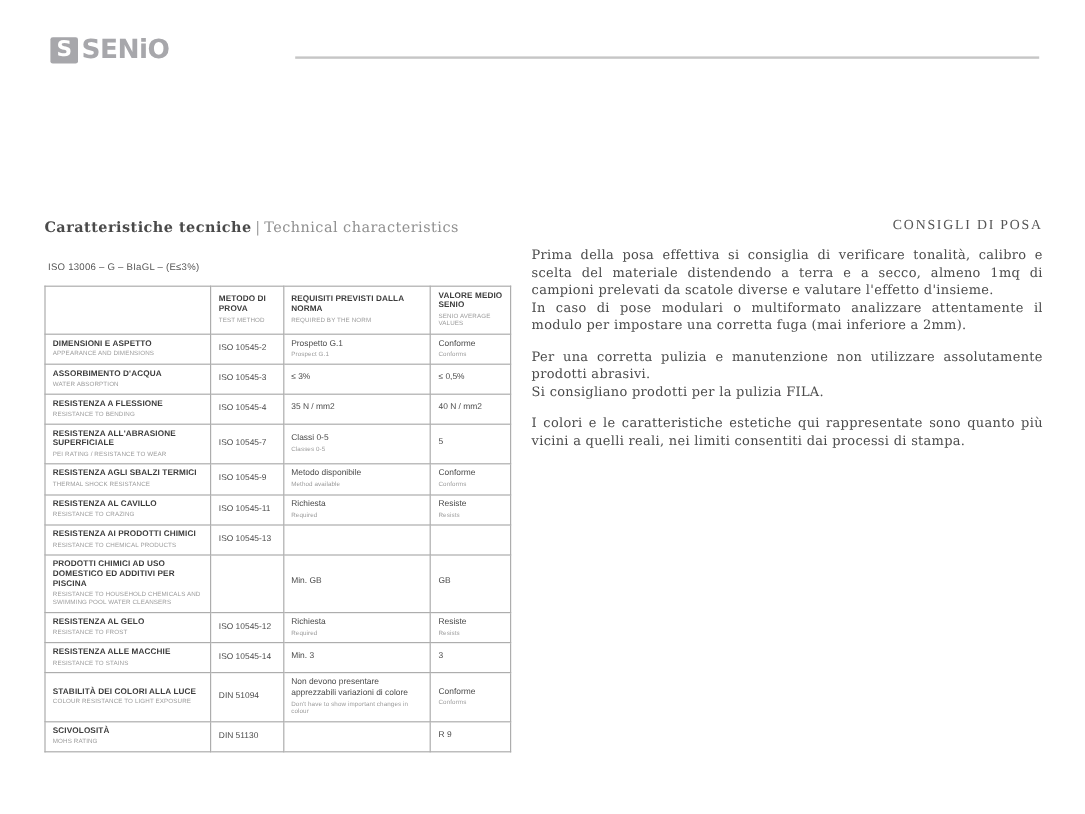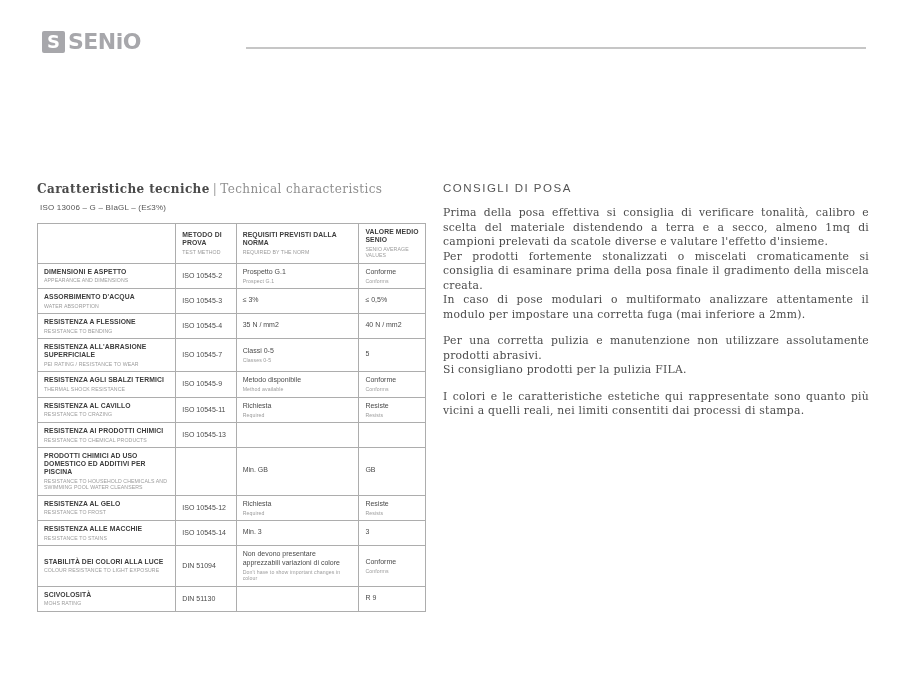--- a/index.html
+++ b/index.html
@@ -19,41 +19,41 @@
     font-family:"DejaVu Sans",sans-serif;
   }
   .top-rule{position:absolute;left:246px;top:47px;width:620px;height:2px;background:#c6c6c6;}
 
   
   .left-col{position:absolute;left:37px;top:182px;width:390px;}
   .section-title{font-family:"DejaVu Serif",serif;font-size:12px;color:#4a4a4a;letter-spacing:0.4px;}
   .section-title .t-it{font-weight:bold;color:#4a4a4a;text-align:center;}
   .section-title .t-sep{color:#9a9a9a;font-weight:normal;padding:0 3px;}
   .section-title .t-en{color:#8f8f8f;font-weight:normal;}
-  .iso-line{font-size:8px;color:#555;margin:7px 0 11px 3px;letter-spacing:0.2px;}
+  .iso-line{font-size:8px;color:#555;margin:22px 0 11px 3px;letter-spacing:0.2px;}
 
   table.tech{border-collapse:collapse;width:389px;table-layout:fixed;}
   table.tech td{border:1px solid #adadad;vertical-align:middle;padding:4px 6px;}
   .col-name{width:133px;}
   .col-method{width:58px;}
   .col-req{width:118px;}
   .col-val{width:64px;}
   .cell-it{font-size:6.8px;font-weight:bold;color:#3c3c3c;letter-spacing:0.1px;line-height:8px;}
   .cell-en{font-size:5.2px;color:#9b9b9b;margin-top:1.5px;line-height:6.5px;letter-spacing:0.1px;}
   .cell-plain{font-size:7px;color:#4a4a4a;line-height:8px;}
   .cell-req-it{font-size:7px;font-weight:normal;color:#4a4a4a;line-height:8.5px;}
   .hdr .cell-it{font-weight:bold;}
   tr.hdr td{height:17px;}
   td.empty{background:#ffffff;}
 
   
   .right-col{position:absolute;left:443px;top:182px;width:426px;}
   .advice-title{
-    font-family:Liberation Sans, sans-serif;font-size:11.5px;color:#555555;
-    letter-spacing:1.5px;margin:0 0 4px 0;font-weight:normal;
+    font-family:Liberation Serif, serif;font-size:11.5px;color:#555555;
+    letter-spacing:1.5px;margin:0 0 4px 0;font-weight:normal;text-align:right;
   }
   .block{margin-top:12px;}
   .block p{
     margin:0;font-family:"DejaVu Serif",serif;font-size:10.8px;line-height:14.5px;
     color:#4c4c4c;text-align:justify;letter-spacing:0.25px;
   }
 </style>
 </head>
 <body>
 
@@ -299,21 +299,20 @@
     </tr>
   </tbody>
     </table>
 </div>
 
 <div class="right-col">
   <h2 class="advice-title">CONSIGLI DI POSA</h2>
 
   <div class="block">
     <p>Prima della posa effettiva si consiglia di verificare tonalità, calibro e scelta del materiale distendendo a terra e a secco, almeno 1mq di campioni prelevati da scatole diverse e valutare l'effetto d'insieme.</p>
-    <p>Per prodotti fortemente stonalizzati o miscelati cromaticamente si consiglia di esaminare prima della posa finale il gradimento della miscela creata.</p>
     <p>In caso di pose modulari o multiformato analizzare attentamente il modulo per impostare una corretta fuga (mai inferiore a 2mm).</p>
   </div>
   <div class="block">
   </div>
   <div class="block">
     <p>Per una corretta pulizia e manutenzione non utilizzare assolutamente prodotti abrasivi.</p>
     <p>Si consigliano prodotti per la pulizia FILA.</p>
   </div>
   <div class="block">
     <p>I colori e le caratteristiche estetiche qui rappresentate sono quanto più vicini a quelli reali, nei limiti consentiti dai processi di stampa.</p>

